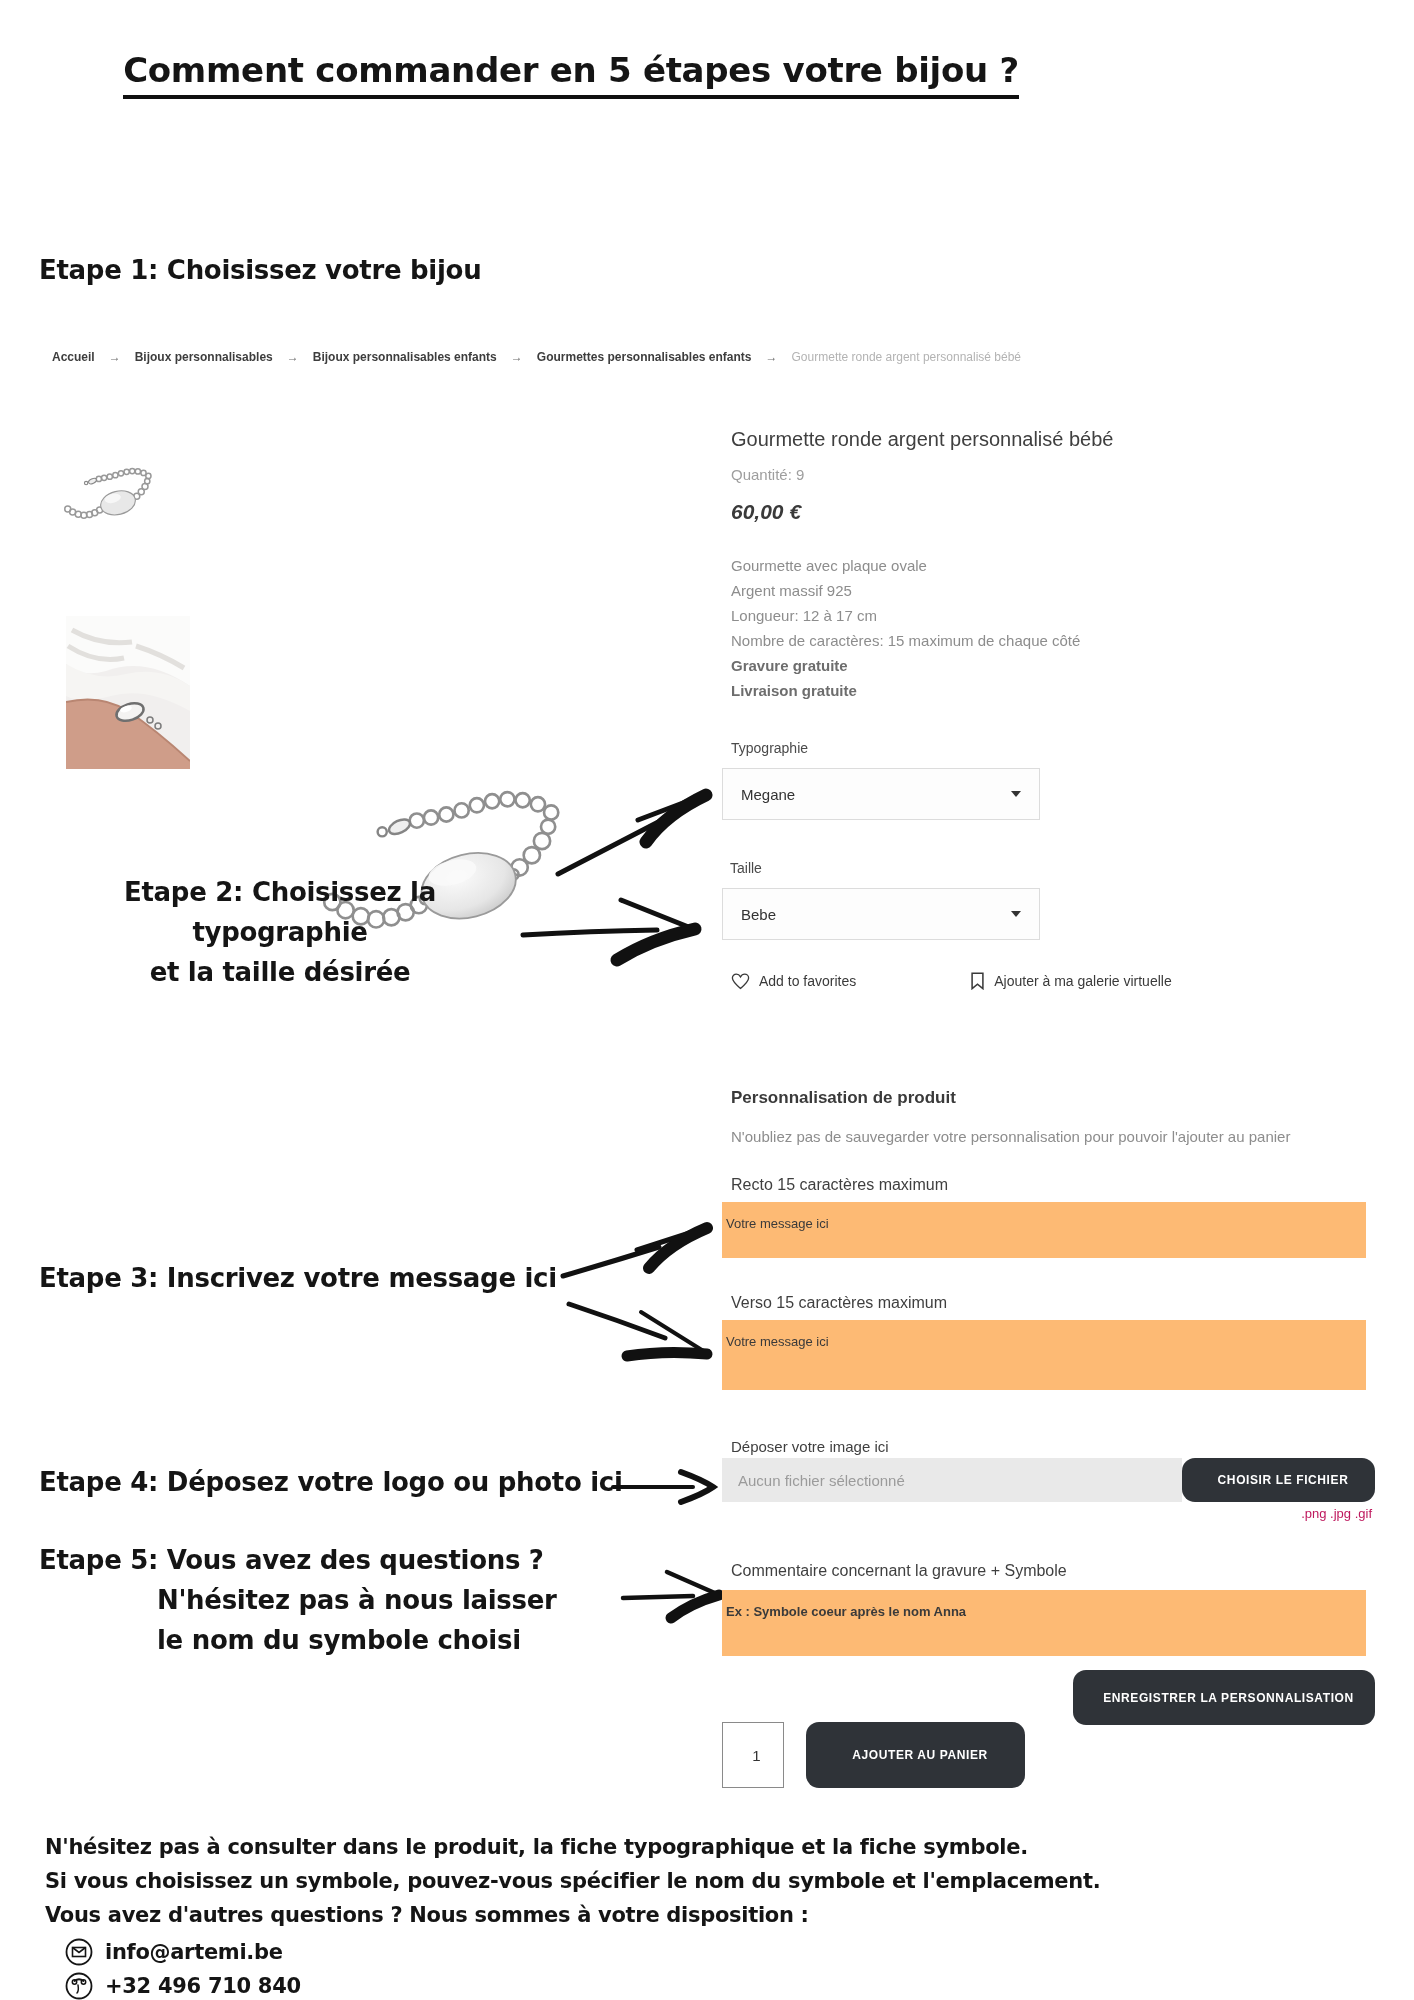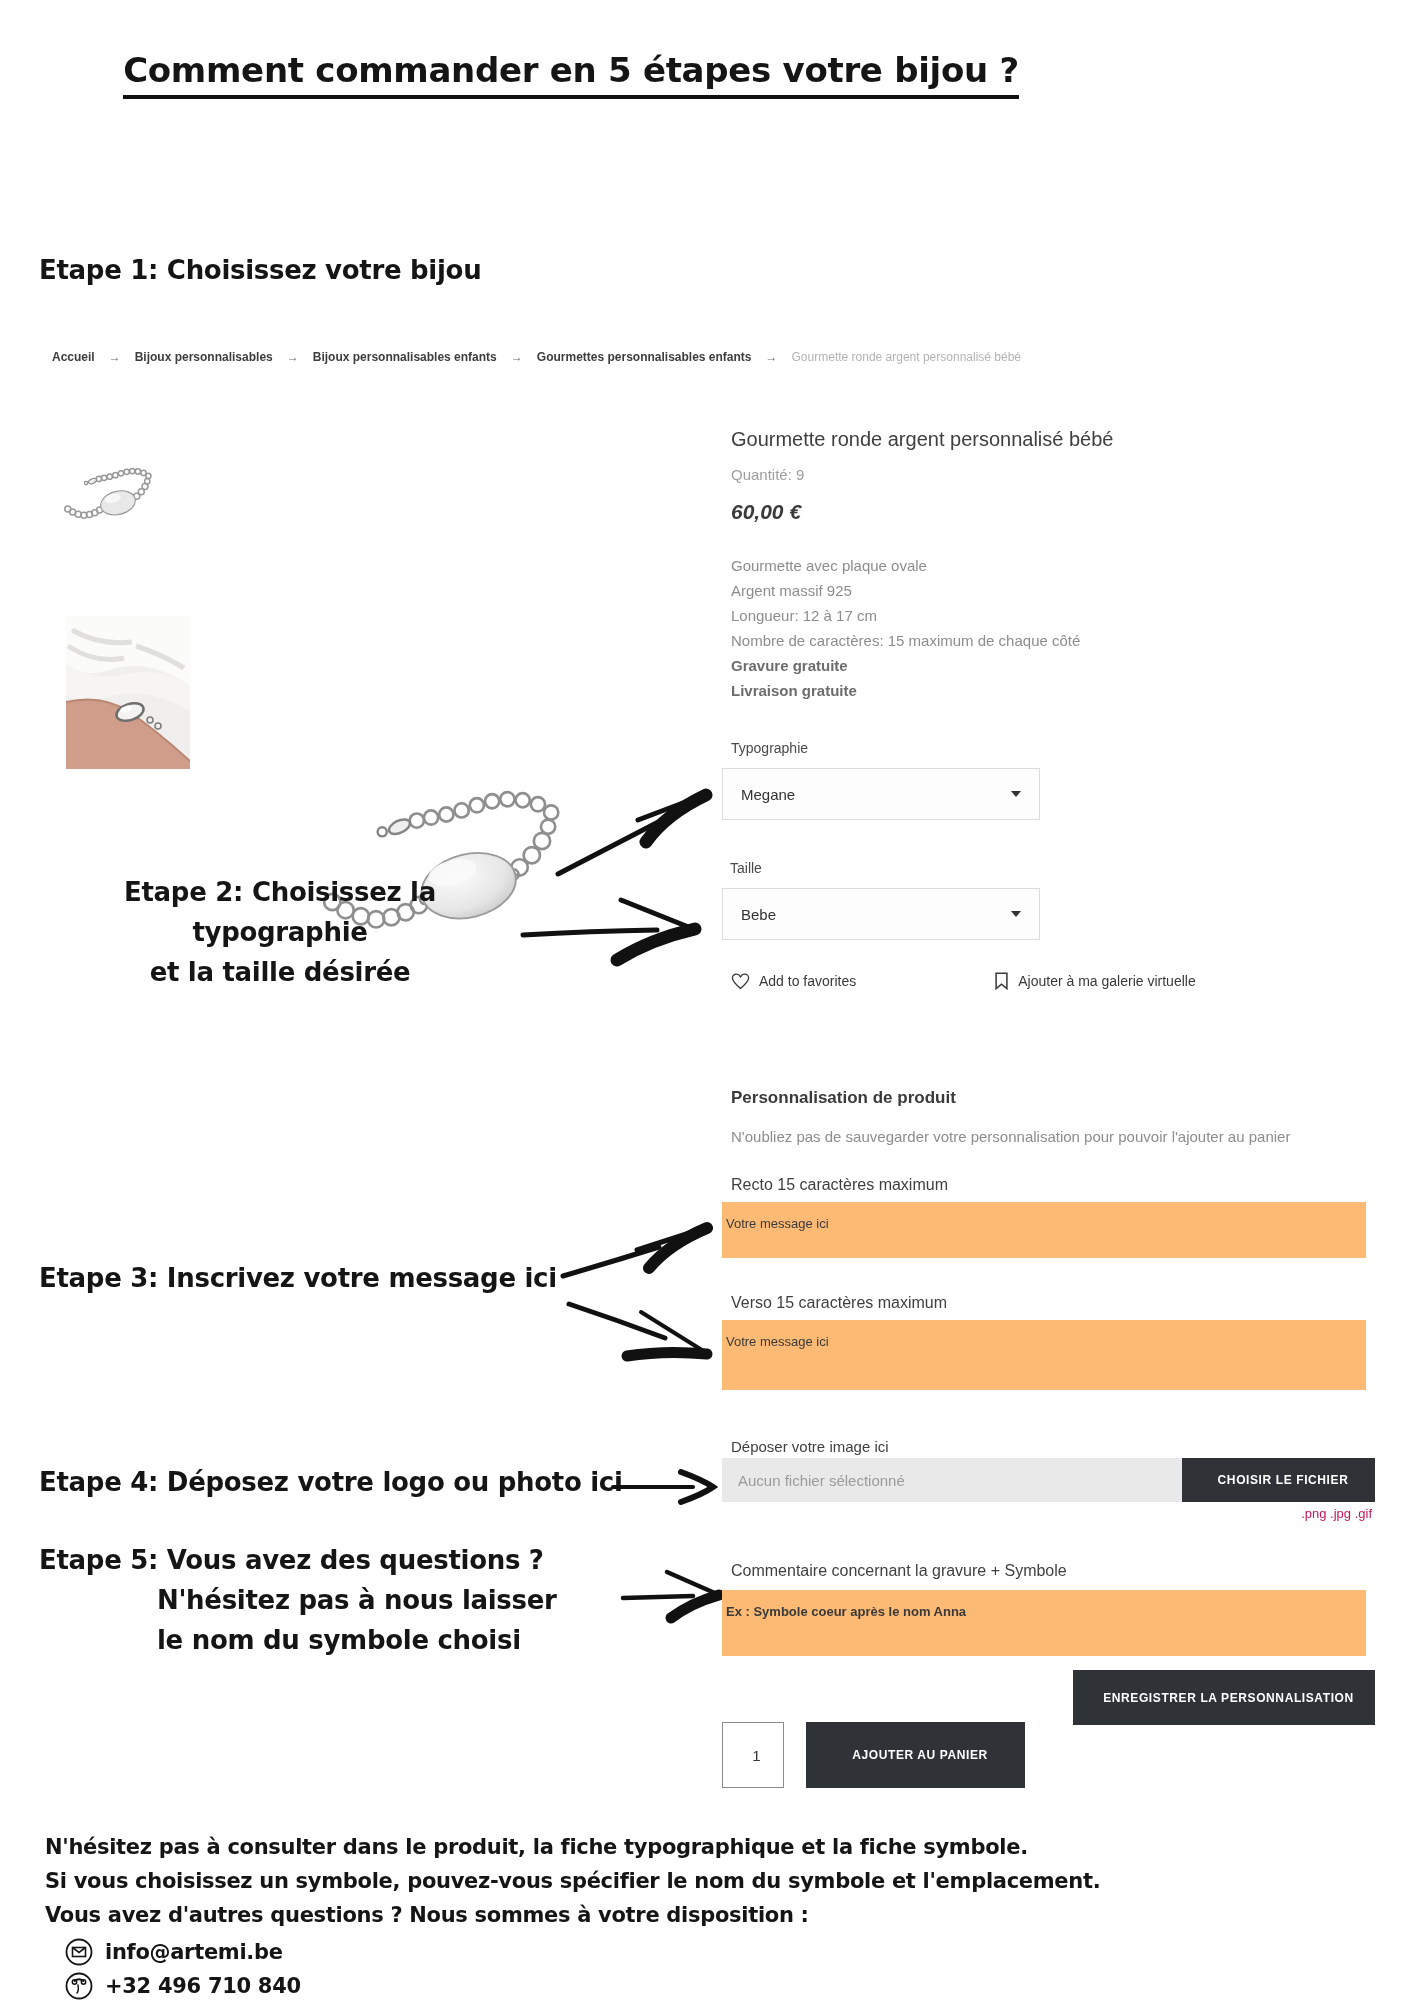--- a/index.html
+++ b/index.html
@@ -20,33 +20,33 @@
   .prod-name{left:722px;top:428px;font-size:20px;color:#3f3f3f;}
   .prod-qty{left:722px;top:466px;font-size:15px;color:#9e9e9e;}
   .prod-price{left:722px;top:500px;font-size:21px;font-weight:bold;font-style:italic;color:#3a3a3a;}
   .prod-desc{left:722px;top:553px;font-size:15px;color:#8d8d8d;line-height:25px;}
   .prod-desc .b{font-weight:bold;color:#6d6d6d;}
   .opt-label{font-size:14px;color:#4a4a4a;}
   .select{left:722px;width:318px;height:52px;border:1px solid #dcdcdc;background:#fdfdfd;
           display:flex;align-items:center;justify-content:space-between;box-sizing:border-box;
           padding:0 18px;font-size:15px;color:#333;cursor:pointer;}
   .caret{width:0;height:0;border-left:5px solid transparent;border-right:5px solid transparent;border-top:6px solid #333;}
-  .fav-row{left:722px;top:972px;display:flex;align-items:center;gap:26px;font-size:14px;color:#3a3a3a;}
+  .fav-row{left:722px;top:972px;display:flex;align-items:center;gap:2px;font-size:14px;color:#3a3a3a;}
   .fav-row svg{display:block;}
   .linkish{display:flex;align-items:center;gap:9px;cursor:pointer;}
   
   .perso-title{left:722px;top:1088px;font-size:17px;font-weight:bold;color:#3a3a3a;}
   .perso-note{left:722px;top:1128px;font-size:15px;color:#8d8d8d;}
   .field-label{left:722px;font-size:16px;color:#3f3f3f;}
   .txtarea{left:722px;width:644px;background:#fdba74;border:none;resize:none;box-sizing:border-box;
            padding:14px 4px;font-size:13px;color:#3a3a3a;font-family:"Liberation Sans","DejaVu Sans",sans-serif;outline:none;}
   .file-box{left:722px;top:1458px;width:460px;height:44px;background:#e9e9e9;display:flex;align-items:center;
             padding:0 16px;box-sizing:border-box;font-size:15px;color:#9b9b9b;cursor:pointer;}
   .btn-dark{background:#2f3338;color:#fff;font-size:12px;font-weight:bold;letter-spacing:0.6px;
-            display:flex;align-items:center;justify-content:center;cursor:pointer;text-align:center;}
+            display:flex;align-items:center;justify-content:center;cursor:pointer;text-align:center;border-radius:13px;}
   .file-types{top:1506px;left:722px;width:641px;text-align:right;font-size:13px;color:#be185d;}
   .qty{left:722px;top:1722px;width:62px;height:66px;border:1px solid #8a8a8a;box-sizing:border-box;
        text-align:center;font-size:15px;color:#333;background:#fff;font-family:inherit;}
   
   .foot{left:36px;font-size:21px;line-height:34px;}
   .contact{display:flex;align-items:center;gap:12px;}
   .contact svg{display:block;}
   .arrow svg{display:block;overflow:visible;}
 </style>
 </head>

